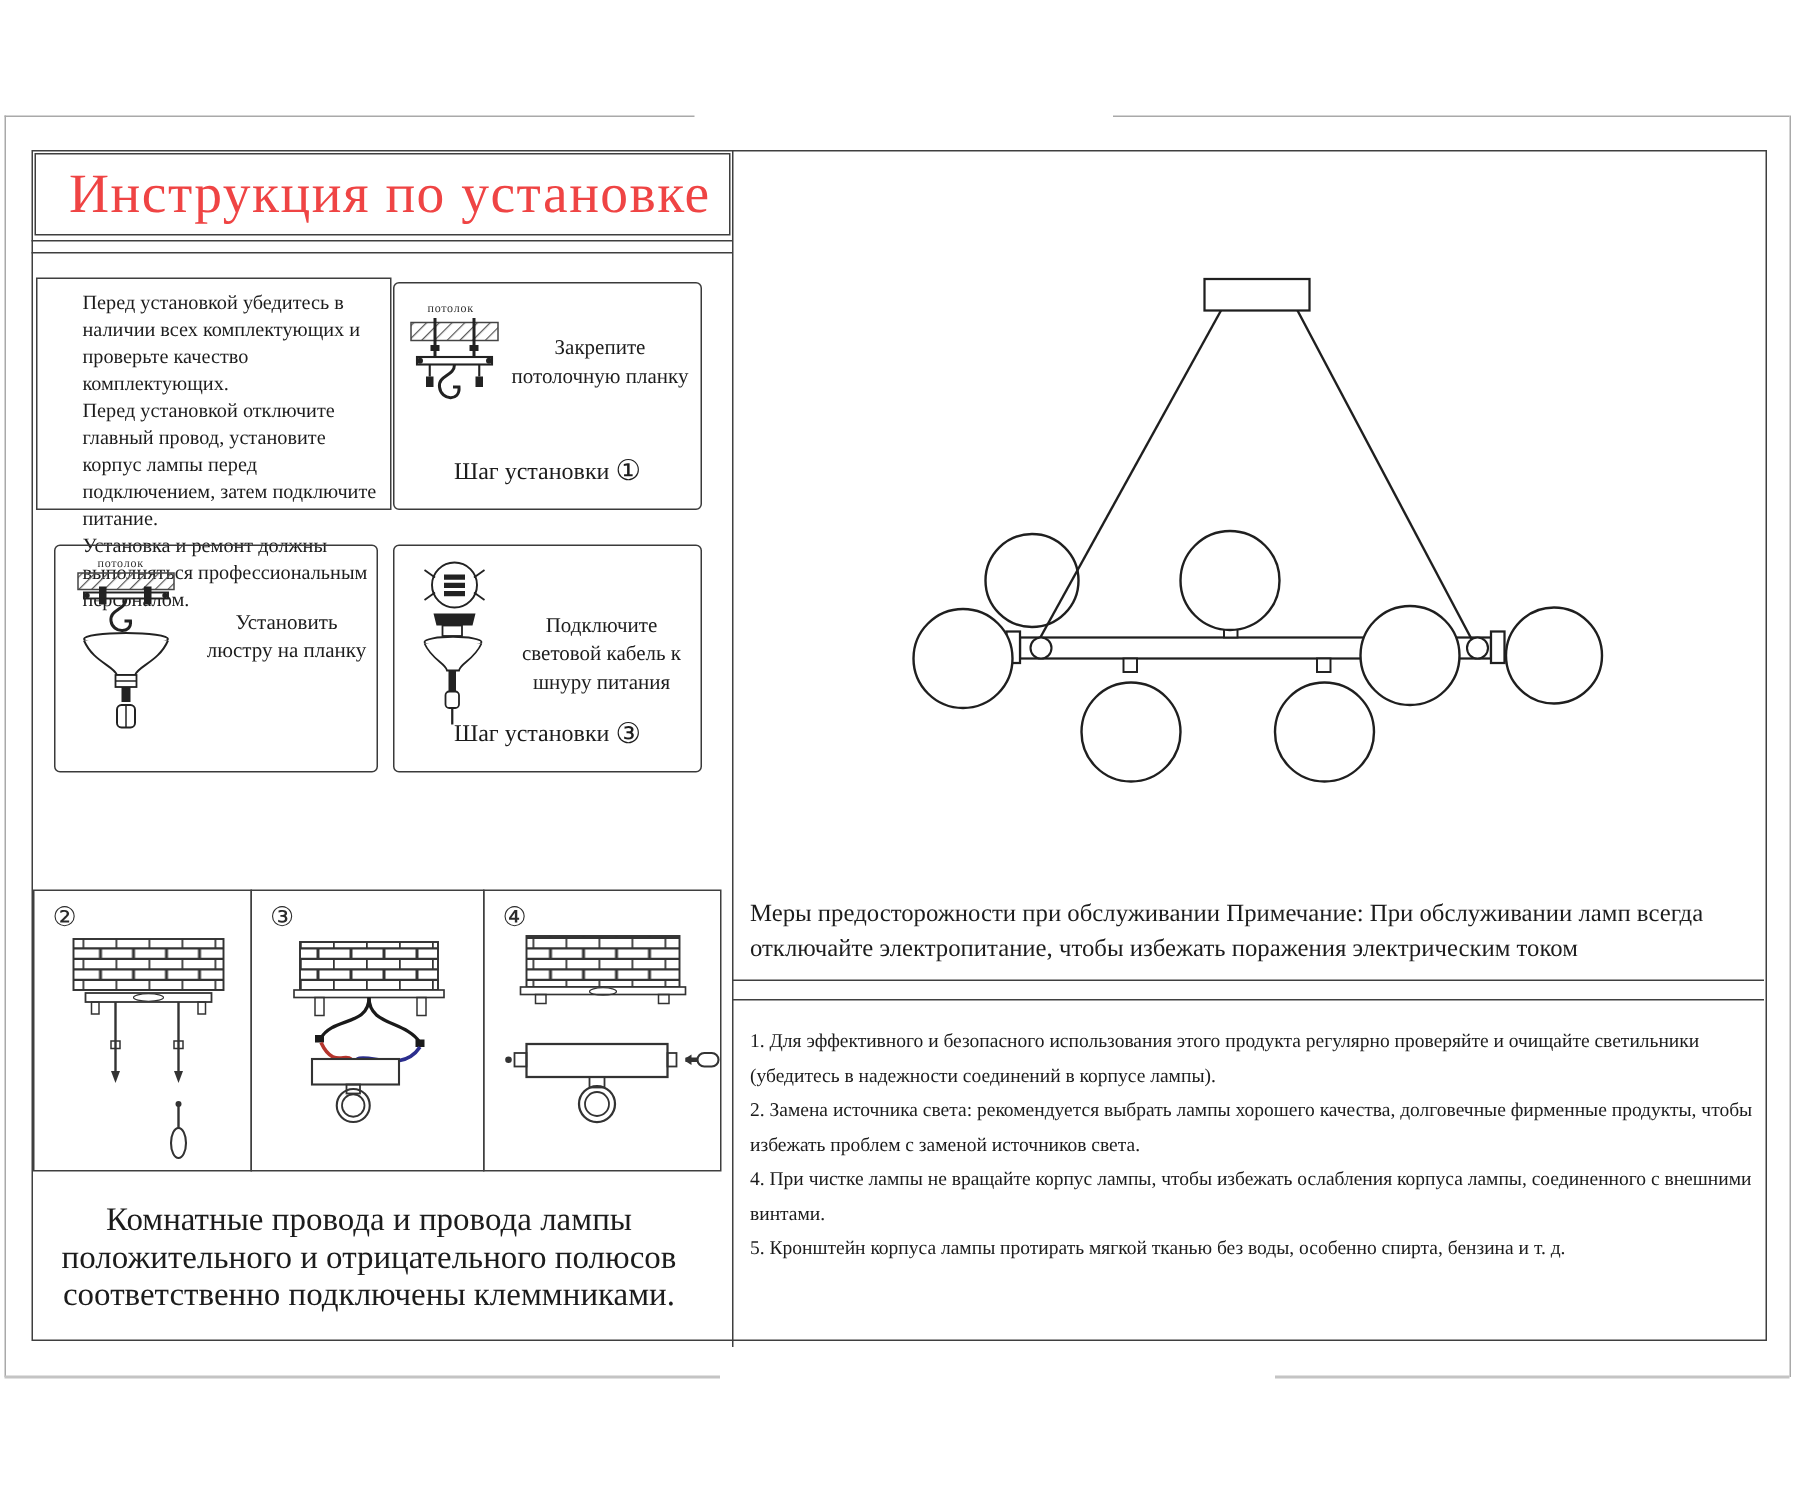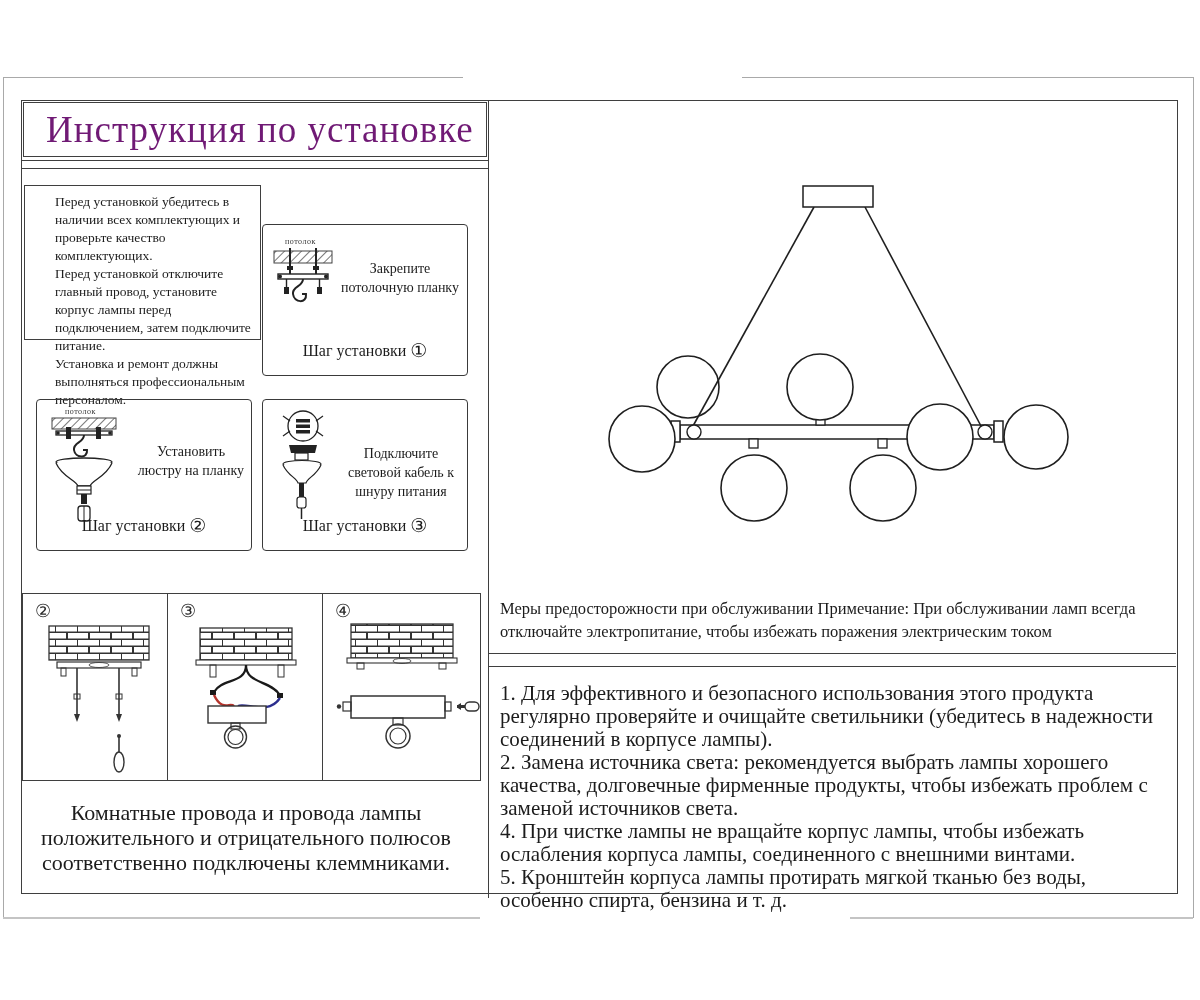--- a/index.html
+++ b/index.html
@@ -3,30 +3,30 @@
 <meta charset="utf-8">
 <style>
   html,body{margin:0;padding:0;background:#fff;}
   .page{position:relative;width:1200px;height:1000px;background:#ffffff;overflow:hidden;
         font-family:"Liberation Serif", serif;color:#1c1c1c;}
   .abs{position:absolute;}
   .frame{border:1px solid #3f3f3f;}
   .gray-line{background:#a9a9a9;}
   .faint-line{background:#c4c4c4;}
   .dark-line{background:#3f3f3f;}
-  .title{font-size:37px;letter-spacing:1px;color:#701a75;text-align:center;}
+  .title{font-size:37px;letter-spacing:1px;color:#ef4444;text-align:center;}
   .body-text{font-size:13.5px;line-height:18px;white-space:pre-line;}
   .caption{font-size:14px;line-height:19px;text-align:center;}
   .steplabel{font-size:16px;text-align:center;width:100%;}
   .stepnum{font-size:19px;vertical-align:-1px;}
-  .roundbox{border:1.5px solid #3a3a3a;border-radius:4px;margin-top:36px;}
+  .roundbox{border:1.5px solid #3a3a3a;border-radius:4px;}
   .tinylabel{font-size:8px;color:#333;letter-spacing:0.5px;}
   .cell-num{font-size:18px;color:#2a2a2a;}
   .note{font-size:16.5px;line-height:22.5px;}
-  .list-item{font-size:21px;line-height:23px;}
+  .list-item{font-size:13px;line-height:23px;}
   .footer-note{font-size:22px;line-height:25px;text-align:center;}
   svg{display:block;}
 </style>
 </head>
 <body>
 
 <div class="page">
 
   <div class="abs gray-line" style="left:3px;top:77px;width:460px;height:1px;"></div>
   <div class="abs gray-line" style="left:742px;top:77px;width:451px;height:1px;"></div>
@@ -97,24 +97,20 @@
       <path d="M37 18 C37 26 26 25 27 33 C28 41 41 42 40 33 L36 33" fill="none" stroke="#222" stroke-width="2"></path>
       <ellipse cx="37" cy="45" rx="28" ry="4" fill="#fff" stroke="#222" stroke-width="1.3"></ellipse>
       <path d="M9 46 C15 60 29 63 31 69 L43 69 C45 63 59 60 65 46" fill="#fff" stroke="#222" stroke-width="1.3"></path>
       <rect x="30" y="69" width="14" height="8" fill="#fff" stroke="#222" stroke-width="1.2"></rect>
       <line x1="30" y1="73" x2="44" y2="73" stroke="#222" stroke-width="1"></line>
       <rect x="34" y="77" width="6" height="10" fill="#222"></rect>
       <rect x="31" y="89" width="12" height="15" rx="3" fill="#fff" stroke="#222" stroke-width="1.3"></rect>
       <line x1="37" y1="89" x2="37" y2="104" stroke="#222" stroke-width="1"></line>
     </svg>
     <div class="abs caption" style="left:100px;top:42px;width:108px;">Установить люстру на планку</div>
-    <div class="abs steplabel" style="left:0;bottom:13px;">
-      <span>Шаг установки</span>
-      <span class="stepnum">②</span>
-    </div>
   </div>
 
   <div class="abs roundbox" style="left:262px;top:363px;width:204px;height:150px;">
     <svg class="abs" style="left:12px;top:8px;" width="56" height="112" viewBox="0 0 56 112">
       <circle cx="28" cy="18" r="15" fill="#fff" stroke="#222" stroke-width="1.3"></circle>
       <rect x="21" y="11" width="14" height="3.5" fill="#222"></rect>
       <rect x="21" y="16.5" width="14" height="3.5" fill="#222"></rect>
       <rect x="21" y="22" width="14" height="3.5" fill="#222"></rect>
       <line x1="8" y1="8" x2="15" y2="13" stroke="#222" stroke-width="1.2"></line>
       <line x1="8" y1="28" x2="15" y2="23" stroke="#222" stroke-width="1.2"></line>

